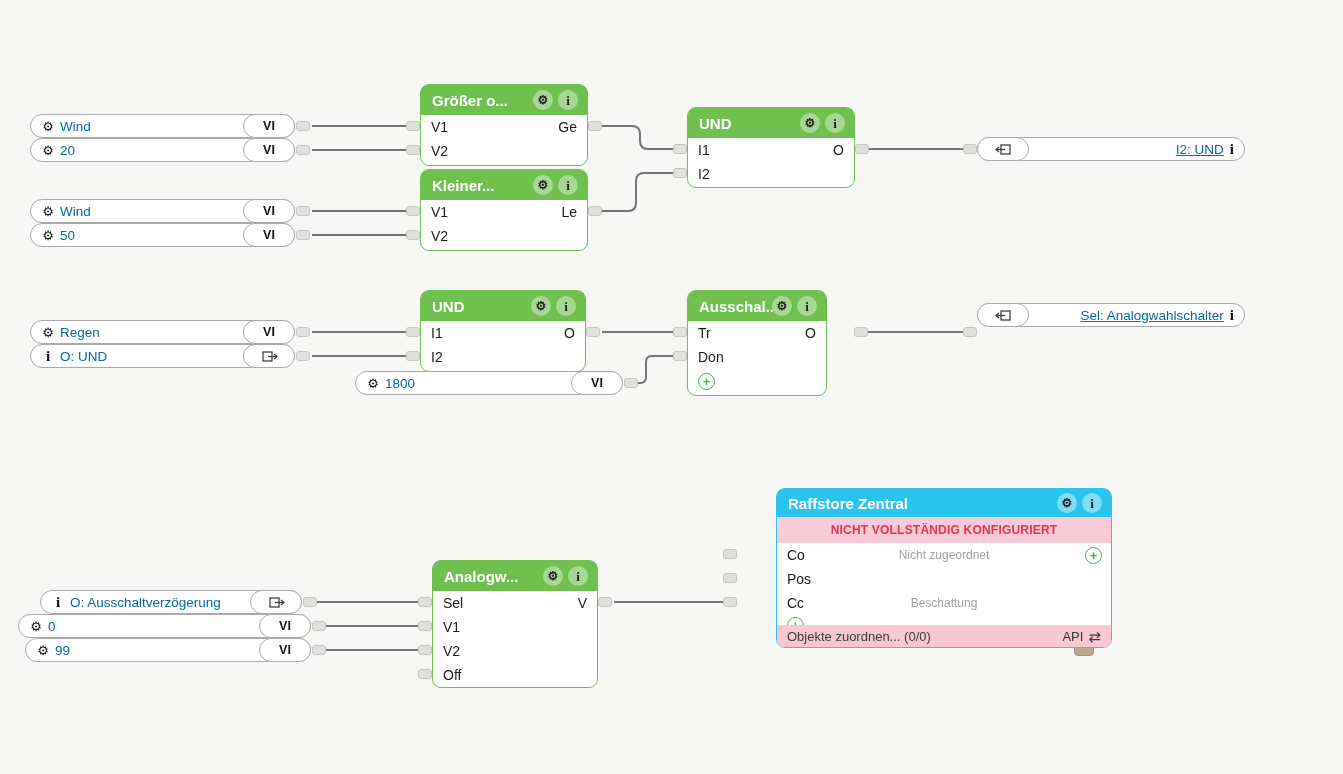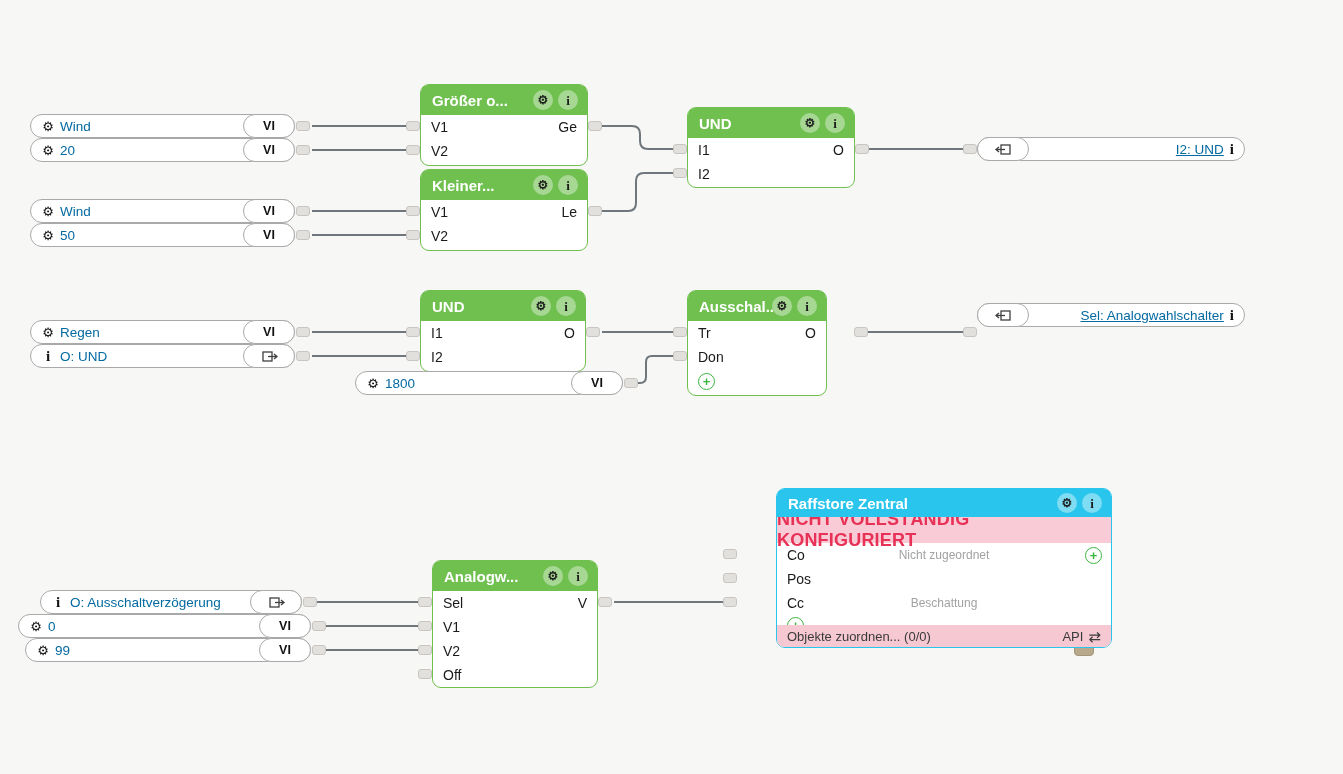--- a/index.html
+++ b/index.html
@@ -64,21 +64,21 @@
     display:flex; align-items:center; justify-content:center;
     font-size:13px; font-weight:bold; line-height:1;
   }
 
   
   .node.actuator { border-color:var(--cyan,#2ac5ec); }
   .node.actuator .node-header { background:var(--cyan,#2ac5ec); height:28px; }
   .node.actuator .hicon { background:#7edcf3; top:4px; }
   .banner {
     height:26px; background:var(--bannerPink,#f9cbd6); display:flex; align-items:center; justify-content:center;
-    font-size:18px; font-weight:bold; color:var(--bannerRed,#e73156); letter-spacing:.2px;
+    font-size:12px; font-weight:bold; color:var(--bannerRed,#e73156); letter-spacing:.2px;
   }
   .act-row { position:relative; height:24px; display:flex; align-items:center; padding:0 10px; font-size:14px; color:#1a1a1a; }
   .act-center {
     position:absolute; left:0; right:0; text-align:center;
     font-size:12px; color:#a2a2a2; pointer-events:none;
   }
   .act-plus-right { position:absolute; right:9px; }
   .act-footer {
     position:absolute; left:0; right:0; bottom:0; height:22px; box-sizing:border-box;
     background:var(--footerPink,#f5c8d2); border-radius:0 0 7px 7px;

